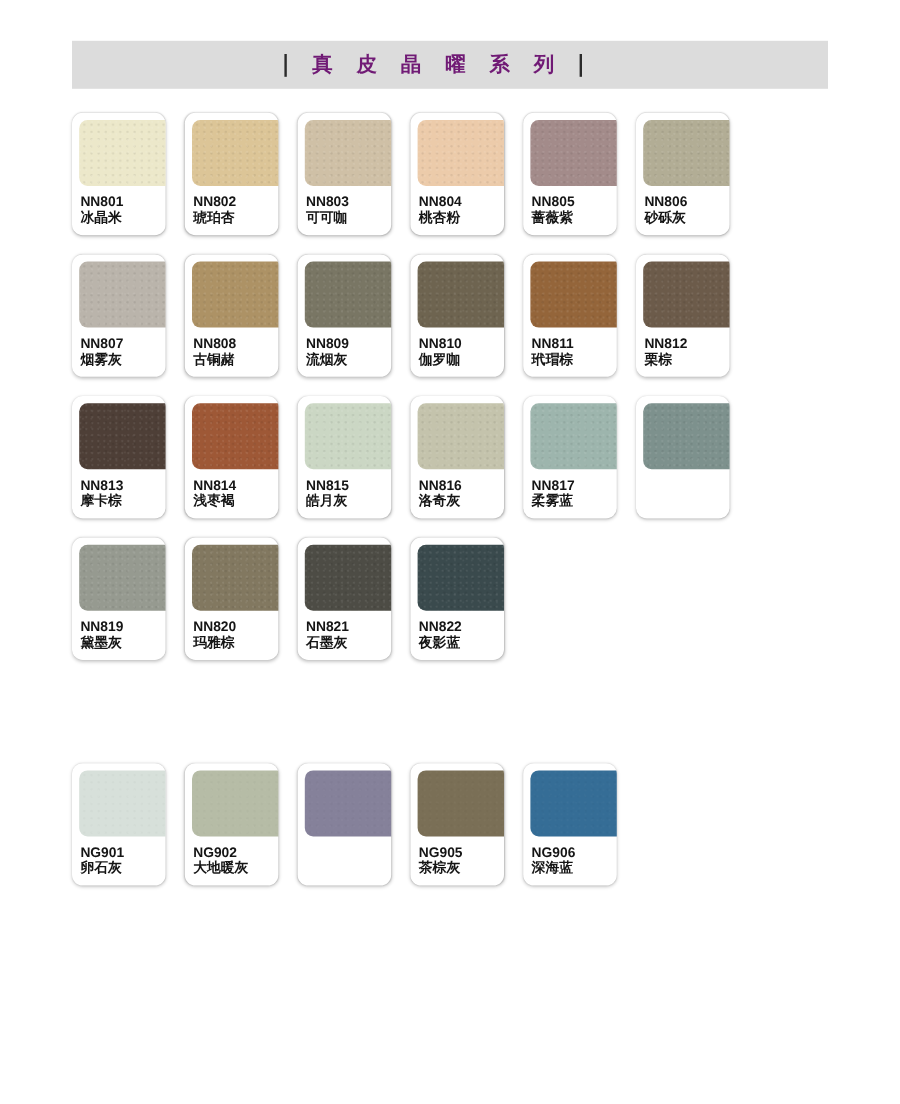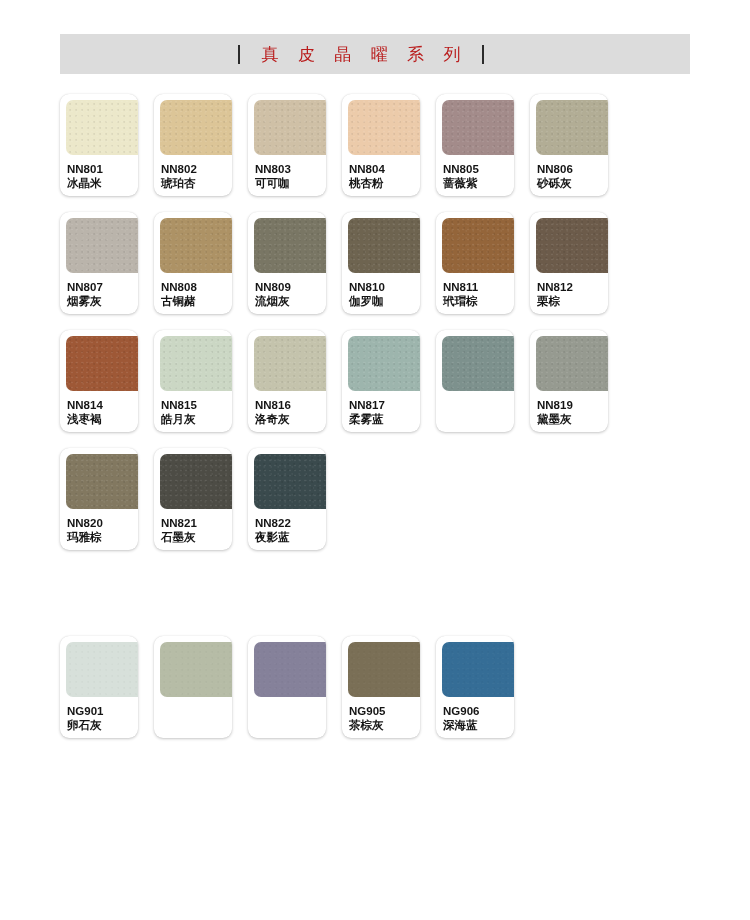--- a/index.html
+++ b/index.html
@@ -41,24 +41,24 @@
     transform: translateX(-14px);
   }
   .header-rule {
     display: block;
     width: 2px;
     height: 19px;
     background: #2b2b2b;
   }
   .header-title {
     font-size: 17px;
-    font-weight: 400;
+    font-weight: 700;
     letter-spacing: 7px;
     text-indent: 7px;
-    color: #b91c1c;
+    color: #701a75;
     font-family: "DejaVu Sans", "Liberation Sans", sans-serif;
     white-space: nowrap;
     line-height: 1;
   }
 
   
   .swatch-grid {
     width: 630px;
     margin: 0 auto;
     display: flex;
@@ -119,21 +119,21 @@
     line-height: 1.22;
     color: #151515;
     letter-spacing: 0px;
     font-family: "Liberation Sans", "DejaVu Sans", sans-serif;
   }
   .swatch-name {
     font-size: 11.5px;
     font-weight: 700;
     line-height: 1.25;
     color: #151515;
-    font-family: Liberation Sans, sans-serif;
+    font-family: Liberation Mono, monospace;
   }
 
   .section {
     width: 750px;
   }
   .section-gap-top { height: 34px; }
   .grid-gap-top { height: 20px; }
   .between-sections { height: 50px; }
 </style>
 </head>
@@ -258,20 +258,29 @@
           <div class="swatch-card">
             <div class="swatch-patch" style="background: rgb(108, 91, 74);"></div>
             <div class="swatch-meta">
               <div class="swatch-code">NN812</div>
               <div class="swatch-name">栗棕</div>
             </div>
           </div>
         </div>
         <div class="swatch-cell">
           <div class="swatch-card">
+            <div class="swatch-patch" style="background: rgb(78, 63, 55);"></div>
+            <div class="swatch-meta">
+              <div class="swatch-code">NN813</div>
+              <div class="swatch-name">摩卡棕</div>
+            </div>
+          </div>
+        </div>
+        <div class="swatch-cell">
+          <div class="swatch-card">
             <div class="swatch-patch" style="background: rgb(158, 88, 54);"></div>
             <div class="swatch-meta">
               <div class="swatch-code">NN814</div>
               <div class="swatch-name">浅枣褐</div>
             </div>
           </div>
         </div>
         <div class="swatch-cell">
           <div class="swatch-card">
             <div class="swatch-patch" style="background: rgb(203, 215, 196);"></div>
@@ -355,20 +364,24 @@
             <div class="swatch-patch glossy" style="background: rgb(215, 224, 218);"></div>
             <div class="swatch-meta">
               <div class="swatch-code">NG901</div>
               <div class="swatch-name">卵石灰</div>
             </div>
           </div>
         </div>
         <div class="swatch-cell">
           <div class="swatch-card">
             <div class="swatch-patch glossy" style="background: rgb(182, 188, 166);"></div>
+            <div class="swatch-meta">
+              <div class="swatch-code">NG902</div>
+              <div class="swatch-name">大地暖灰</div>
+            </div>
           </div>
         </div>
         <div class="swatch-cell">
           <div class="swatch-card">
             <div class="swatch-patch glossy" style="background: rgb(133, 129, 154);"></div>
           </div>
         </div>
         <div class="swatch-cell">
           <div class="swatch-card">
             <div class="swatch-patch glossy" style="background: rgb(122, 111, 86);"></div>

